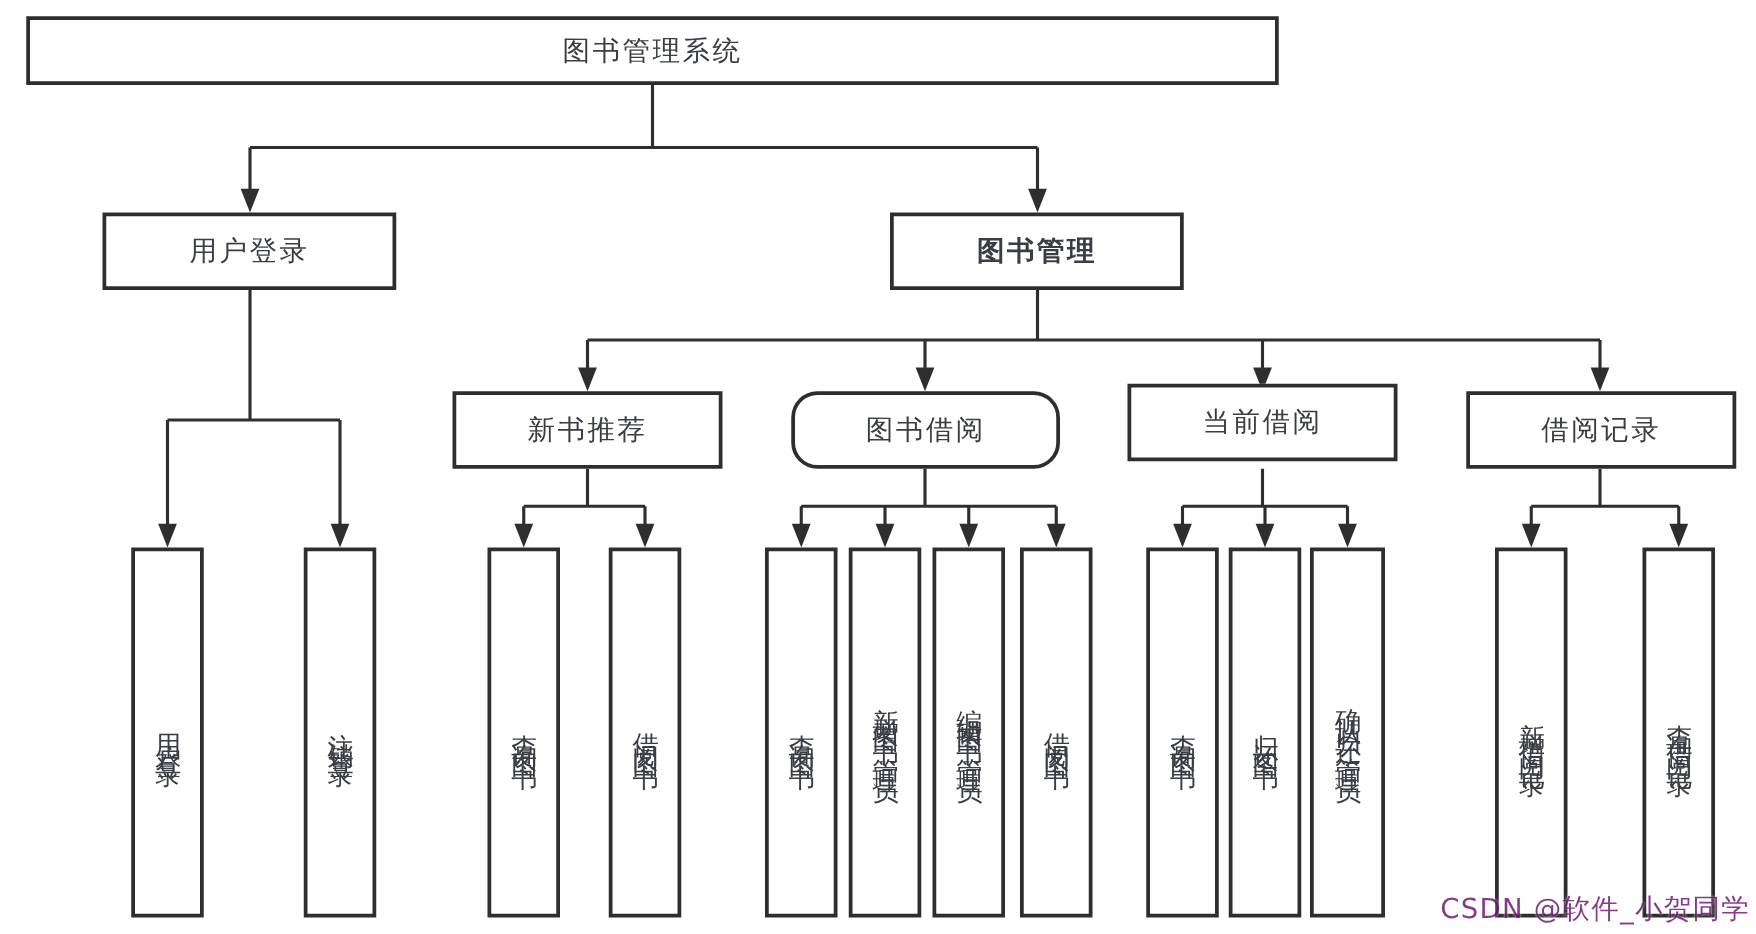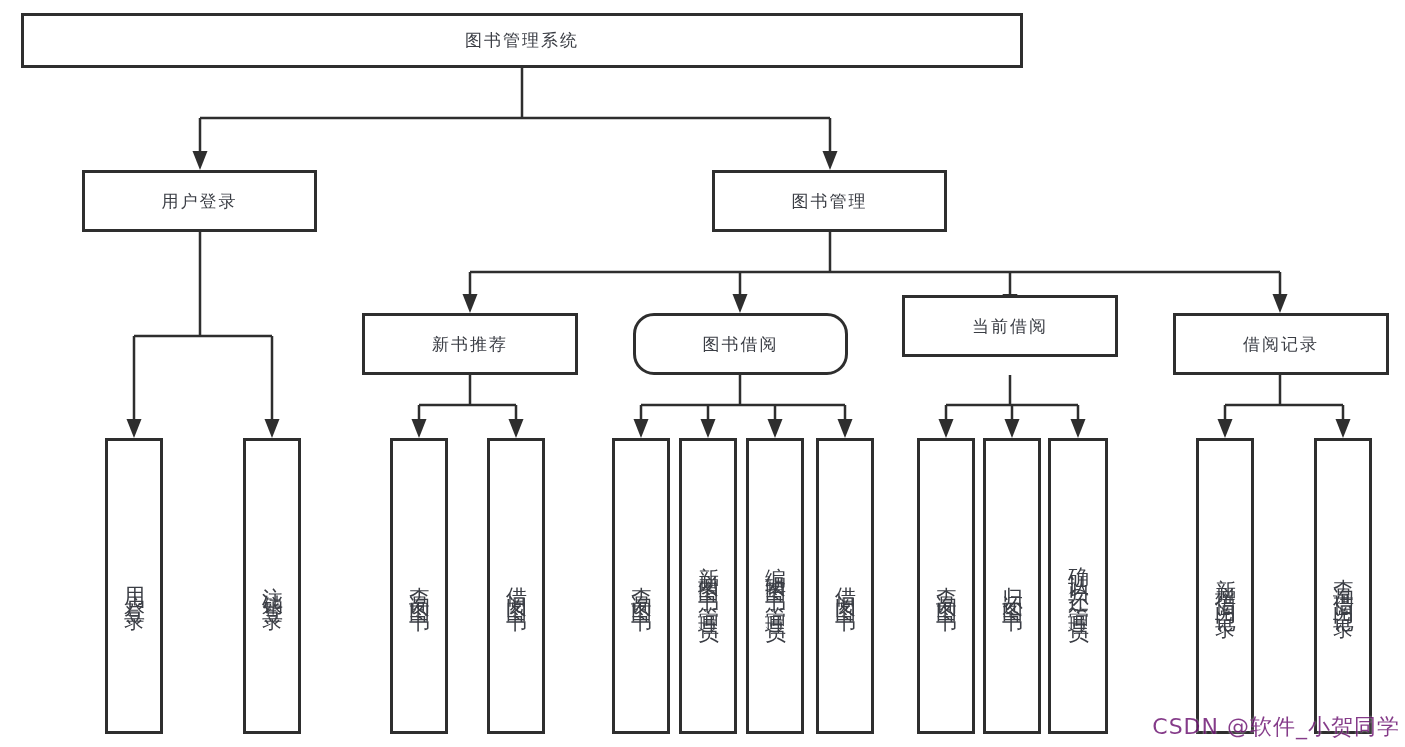--- a/index.html
+++ b/index.html
@@ -5,21 +5,21 @@
   html,body{margin:0;padding:0;background:#fff;}
   .stage{
     position:relative;width:1405px;height:747px;background:#fff;overflow:hidden;
     font-family:"DejaVu Sans","Liberation Sans",sans-serif;color:#33363c;
   }
   .wires{position:absolute;left:0;top:0;width:1405px;height:747px;}
   .box{
     position:absolute;background:#fff;border:3px solid #2e2e2e;box-sizing:border-box;
     display:flex;align-items:center;justify-content:center;color:#3a3d44;
   }
-  .box.h{font-size:17px;letter-spacing:2px;white-space:nowrap;}
+  .box.h{font-size:22px;letter-spacing:2px;white-space:nowrap;}
   .box.v span{
     writing-mode:vertical-rl;text-orientation:mixed;
     font-size:21px;letter-spacing:8px;line-height:1.1;white-space:nowrap;
   }
   .watermark{
     position:absolute;top:712px;right:5px;font-size:22px;letter-spacing:1px;
     color:#701a75;opacity:.85;z-index:5;text-shadow:0 0 2px #fff;white-space:nowrap;
   }
 </style>
 </head>
@@ -63,25 +63,25 @@
       <polygon points="1004.5,419 1019.5,419 1012,438"></polygon>
       <polygon points="1070.5,419 1085.5,419 1078,438"></polygon>
       <polygon points="1217.5,419 1232.5,419 1225,438"></polygon>
       <polygon points="1335.5,419 1350.5,419 1343,438"></polygon>
     </g>
   </svg>
 
   <div class="box h" style="left:21px;top:13px;width:1002px;height:55px;">图书管理系统</div>
 
   <div class="box h" style="left:82px;top:170px;width:235px;height:62px;">用户登录</div>
-  <div class="box h" style="left:712px;top:170px;width:235px;height:62px;">图书管理</div>
+  <div class="box h" style="left:712px;top:170px;width:235px;height:62px;font-weight:bold;">图书管理</div>
 
   <div class="box h" style="left:362px;top:313px;width:216px;height:62px;">新书推荐</div>
   <div class="box h" style="left:633px;top:313px;width:215px;height:62px;border-radius:21px;">图书借阅</div>
-  <div class="box h" style="left:902px;top:295px;width:216px;height:62px;">当前借阅</div>
+  <div class="box h" style="left:902px;top:307px;width:216px;height:62px;">当前借阅</div>
   <div class="box h" style="left:1173px;top:313px;width:216px;height:62px;">借阅记录</div>
 
   <div class="box v" style="left:105px;top:438px;width:58px;height:296px;">
     <span>用户登录</span>
     </div>
   <div class="box v" style="left:243px;top:438px;width:58px;height:296px;">
     <span>注销登录</span>
     </div>
 
   <div class="box v" style="left:390px;top:438px;width:58px;height:296px;">

